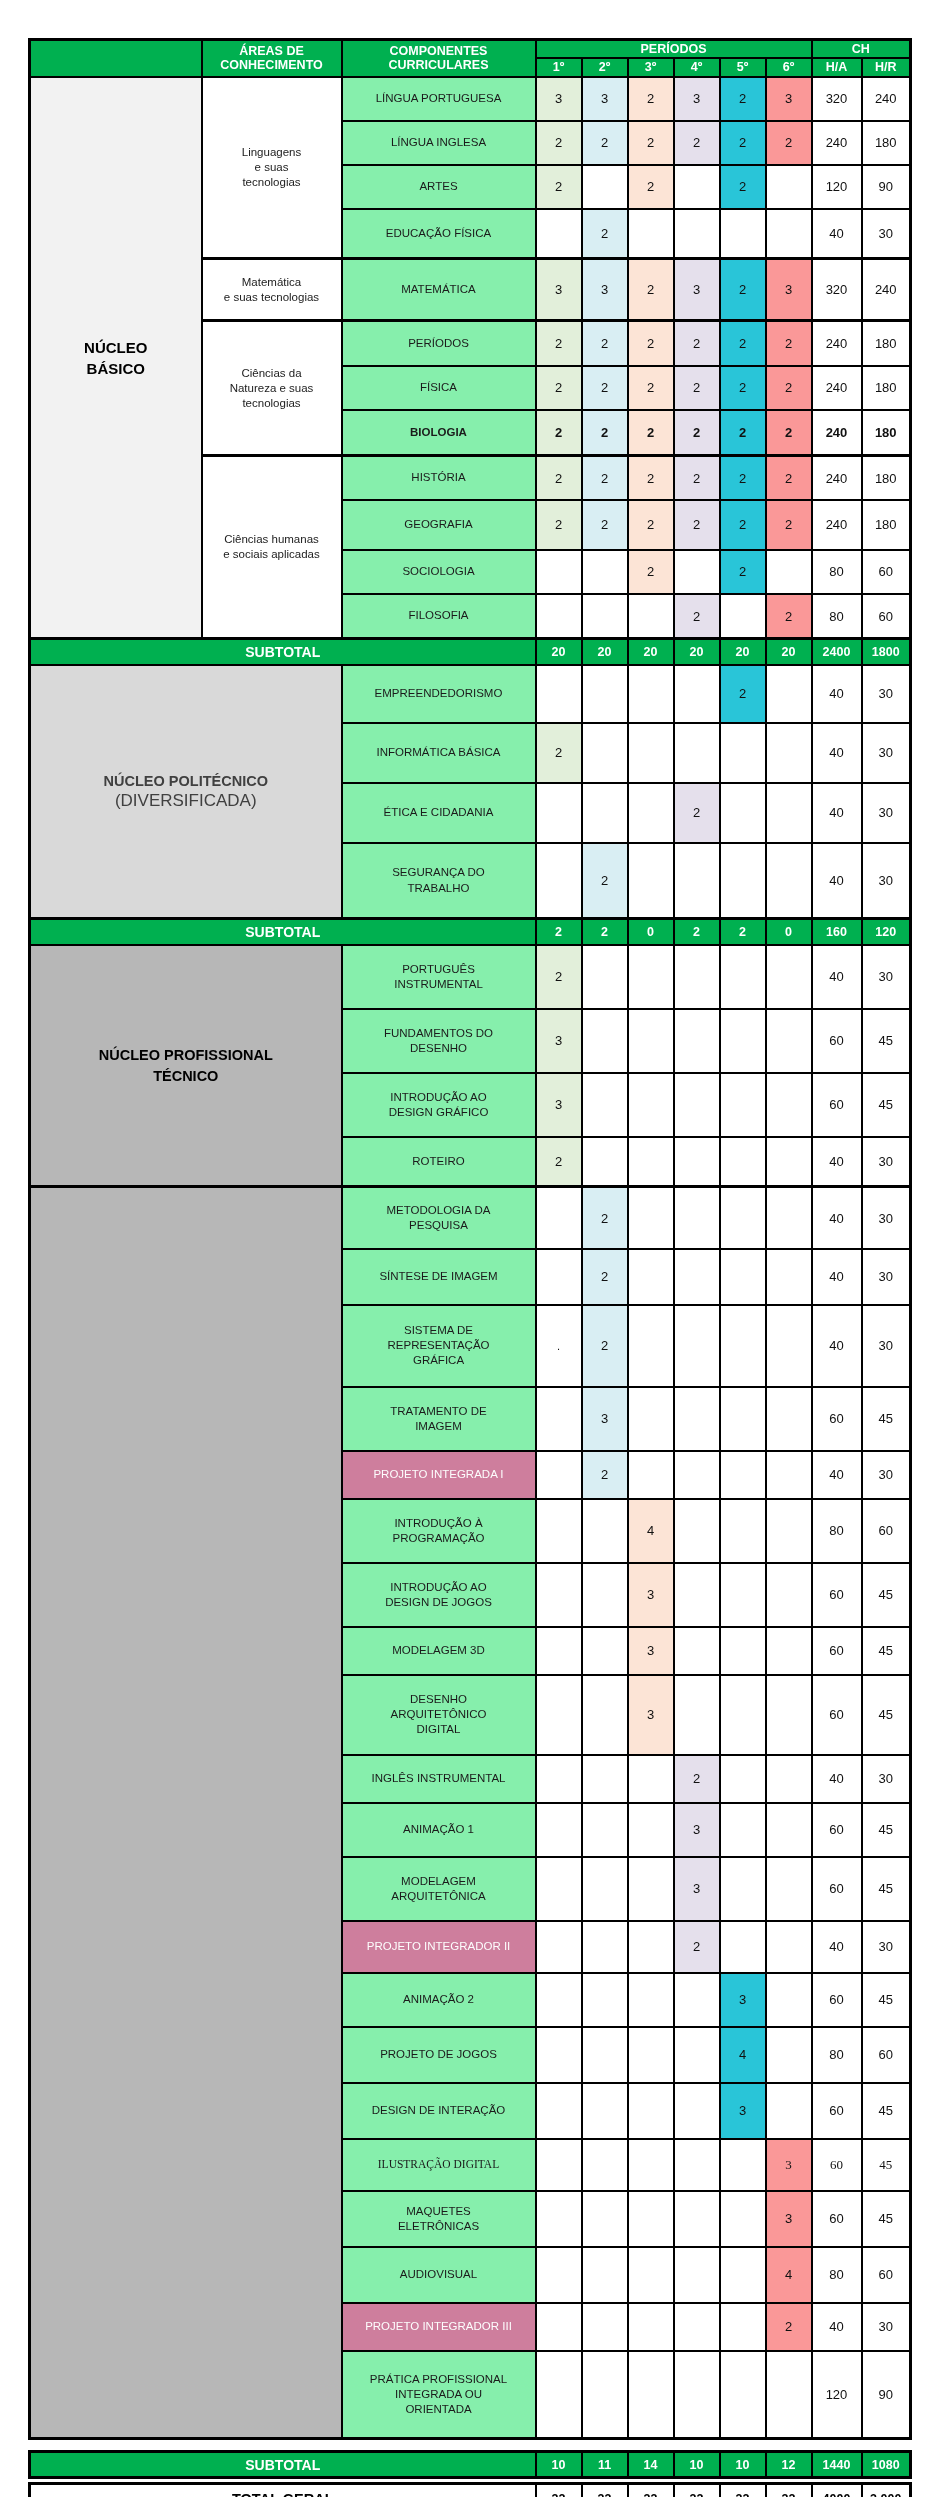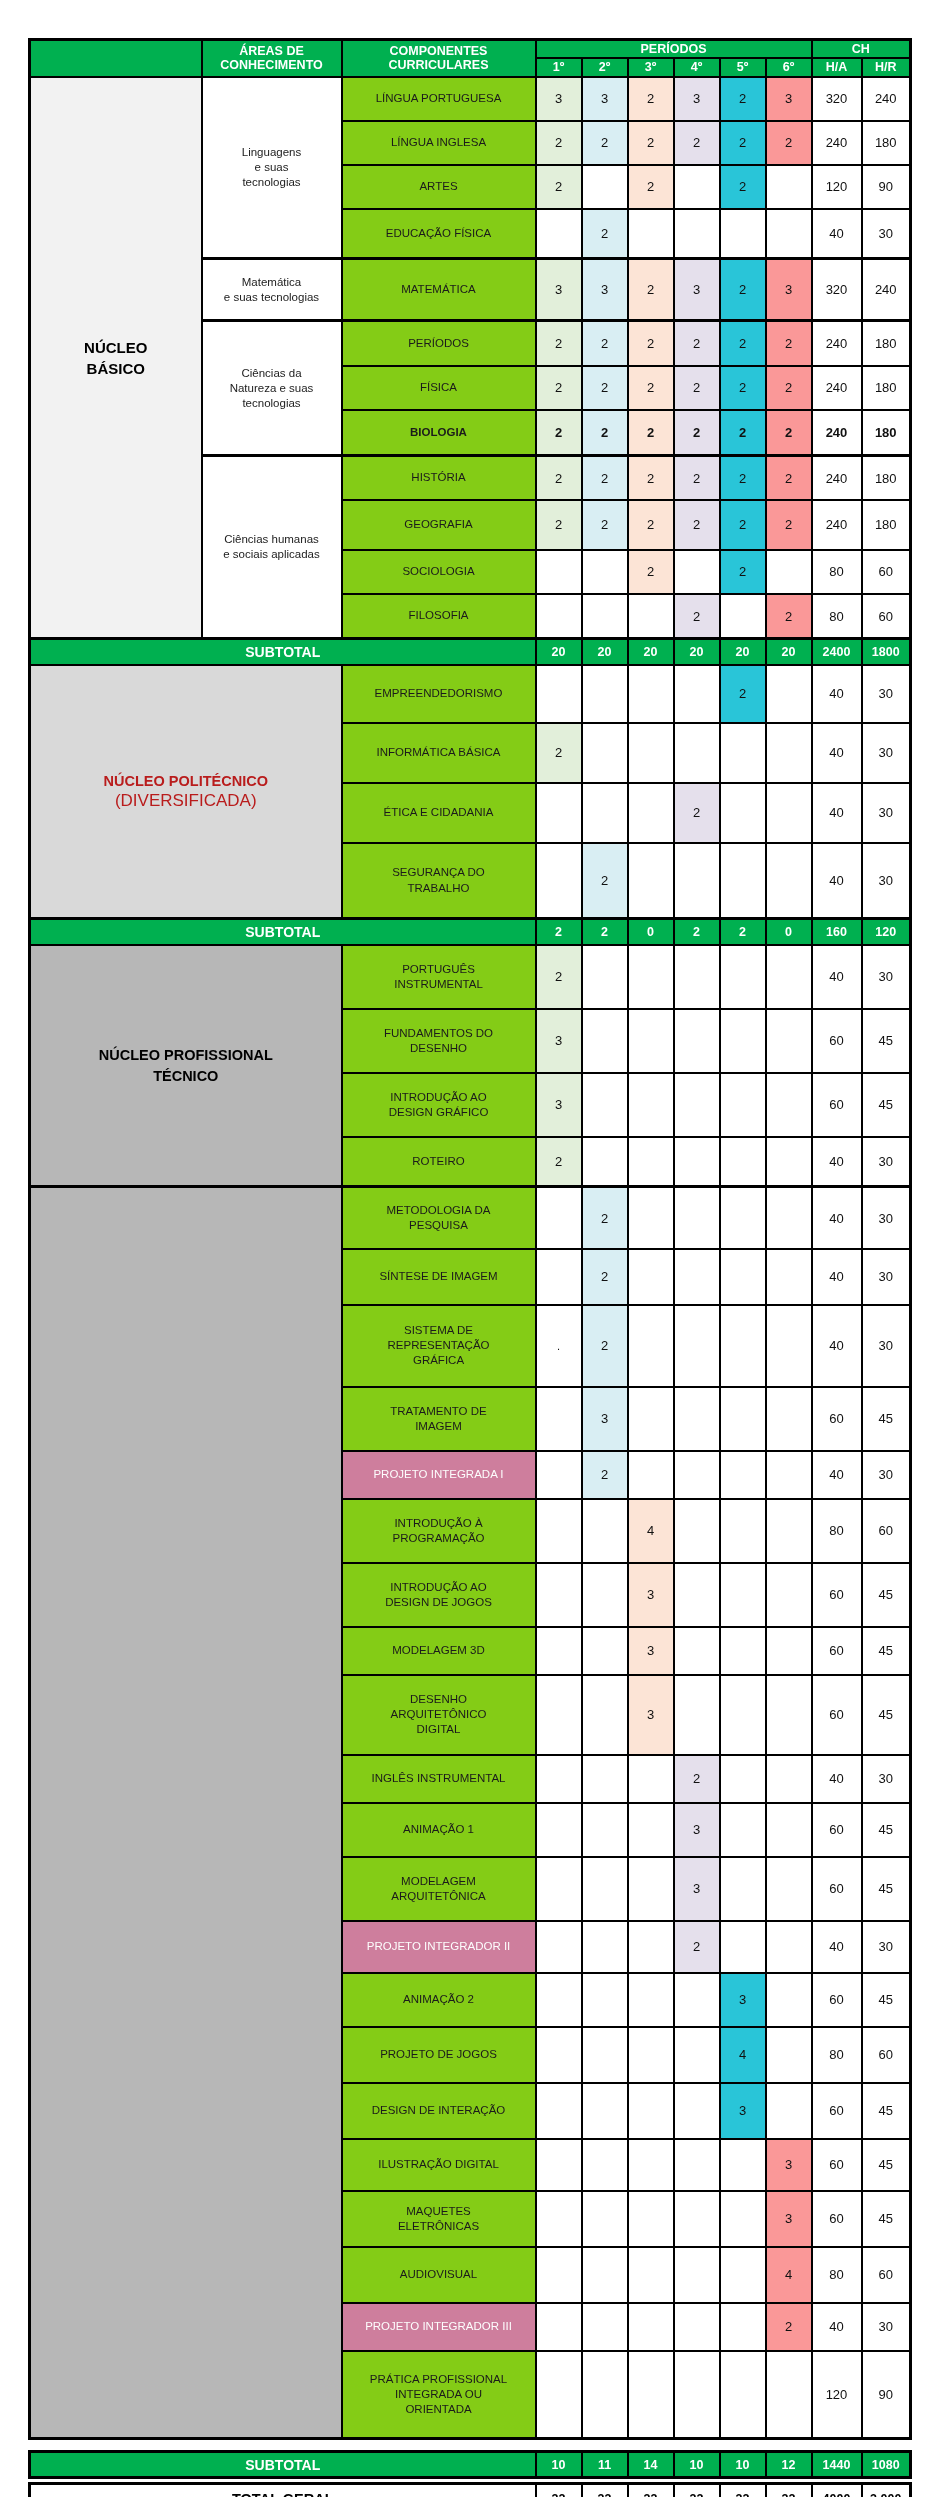--- a/index.html
+++ b/index.html
@@ -2,30 +2,30 @@
 <html style="--green: #00B050; --p1: #E2EFDA; --p2: #D9EEF3; --p3: #FCE4D6; --p4: #E5E0EC; --p5: #29C5D8; --p6: #FA9898; --pink: #CE7E9D; --sec1bg: #F2F2F2; --sec2bg: #D9D9D9; --sec3bg: #B7B7B7;"><head>
 <meta charset="utf-8">
 <style>
   html,body{margin:0;padding:0;background:#fff;}
   body{width:937px;height:2497px;overflow:hidden;font-family:"Liberation Sans","DejaVu Sans",sans-serif;}
   .page{padding:38px 0 0 28px;box-sizing:border-box;}
   table.matrix{border-collapse:collapse;table-layout:fixed;width:881px;border:3px solid #000;}
   table.matrix td{border:2px solid #000;text-align:center;vertical-align:middle;padding:1px 2px;overflow:hidden;box-sizing:border-box;}
   tr.gt td{border-top-width:3px;}
   .hdr{background:var(--green,#00B050);color:#fff;font-weight:bold;font-size:12.5px;line-height:1.15;white-space:pre-line;}
-  .comp{font-size:11.5px;line-height:1.32;color:#1b1b1b;white-space:pre-line;background:#84cc16;}
+  .comp{font-size:11.5px;line-height:1.32;color:#1b1b1b;white-space:pre-line;background:#86efac;}
   .area{font-size:11.5px;line-height:1.3;color:#222;white-space:pre-line;background:#fff;}
   .num{font-size:13px;color:#111;background:#fff;}
   .f1{background:var(--p1,#E2EFDA);} .f2{background:var(--p2,#D9EEF3);}
   .f3{background:var(--p3,#FCE4D6);} .f4{background:var(--p4,#E5E0EC);}
   .f5{background:var(--p5,#29C5D8);} .f6{background:var(--p6,#FA9898);}
   .dotc{vertical-align:bottom;font-size:11px;}
   .pi{background:var(--pink,#CE7E9D);color:#fdfdfd;}
   .sec1{background:var(--sec1bg,#F2F2F2);font-weight:bold;font-size:15px;color:#000;white-space:pre-line;line-height:1.4;}
-  .sec2{background:var(--sec2bg,#D9D9D9);color:#b91c1c;}
+  .sec2{background:var(--sec2bg,#D9D9D9);color:#404040;}
   .sec2 .t1{font-weight:bold;font-size:14.5px;}
   .sec2 .t2{font-size:17px;margin-top:2px;}
   .sec3{background:var(--sec3bg,#B7B7B7);}
   .sec3.lbl{font-weight:bold;font-size:14.5px;color:#000;white-space:pre-line;line-height:1.4;}
   tr.subtotal td{background:var(--green,#00B050);color:#fff;font-weight:bold;}
   .sub-label{font-size:14px;}
   .sub-val{font-size:12.5px;}
   tr.total td{background:#fff;color:#000;font-weight:bold;}
   .tot-label{font-size:14.5px;}
   .tot-val{font-size:12.5px;}
@@ -514,21 +514,21 @@
           <td class="comp">DESIGN DE INTERAÇÃO</td>
           <td class="num"></td>
           <td class="num"></td>
           <td class="num"></td>
           <td class="num"></td>
           <td class="num f5">3</td>
           <td class="num"></td>
           <td class="num">60</td>
           <td class="num">45</td>
         </tr>
-        <tr style="height: 52px;">
+        <tr style="height: 52px; font-family: Liberation Serif, serif;">
           <td class="comp">ILUSTRAÇÃO DIGITAL</td>
           <td class="num"></td>
           <td class="num"></td>
           <td class="num"></td>
           <td class="num"></td>
           <td class="num"></td>
           <td class="num f6">3</td>
           <td class="num">60</td>
           <td class="num">45</td>
         </tr>

